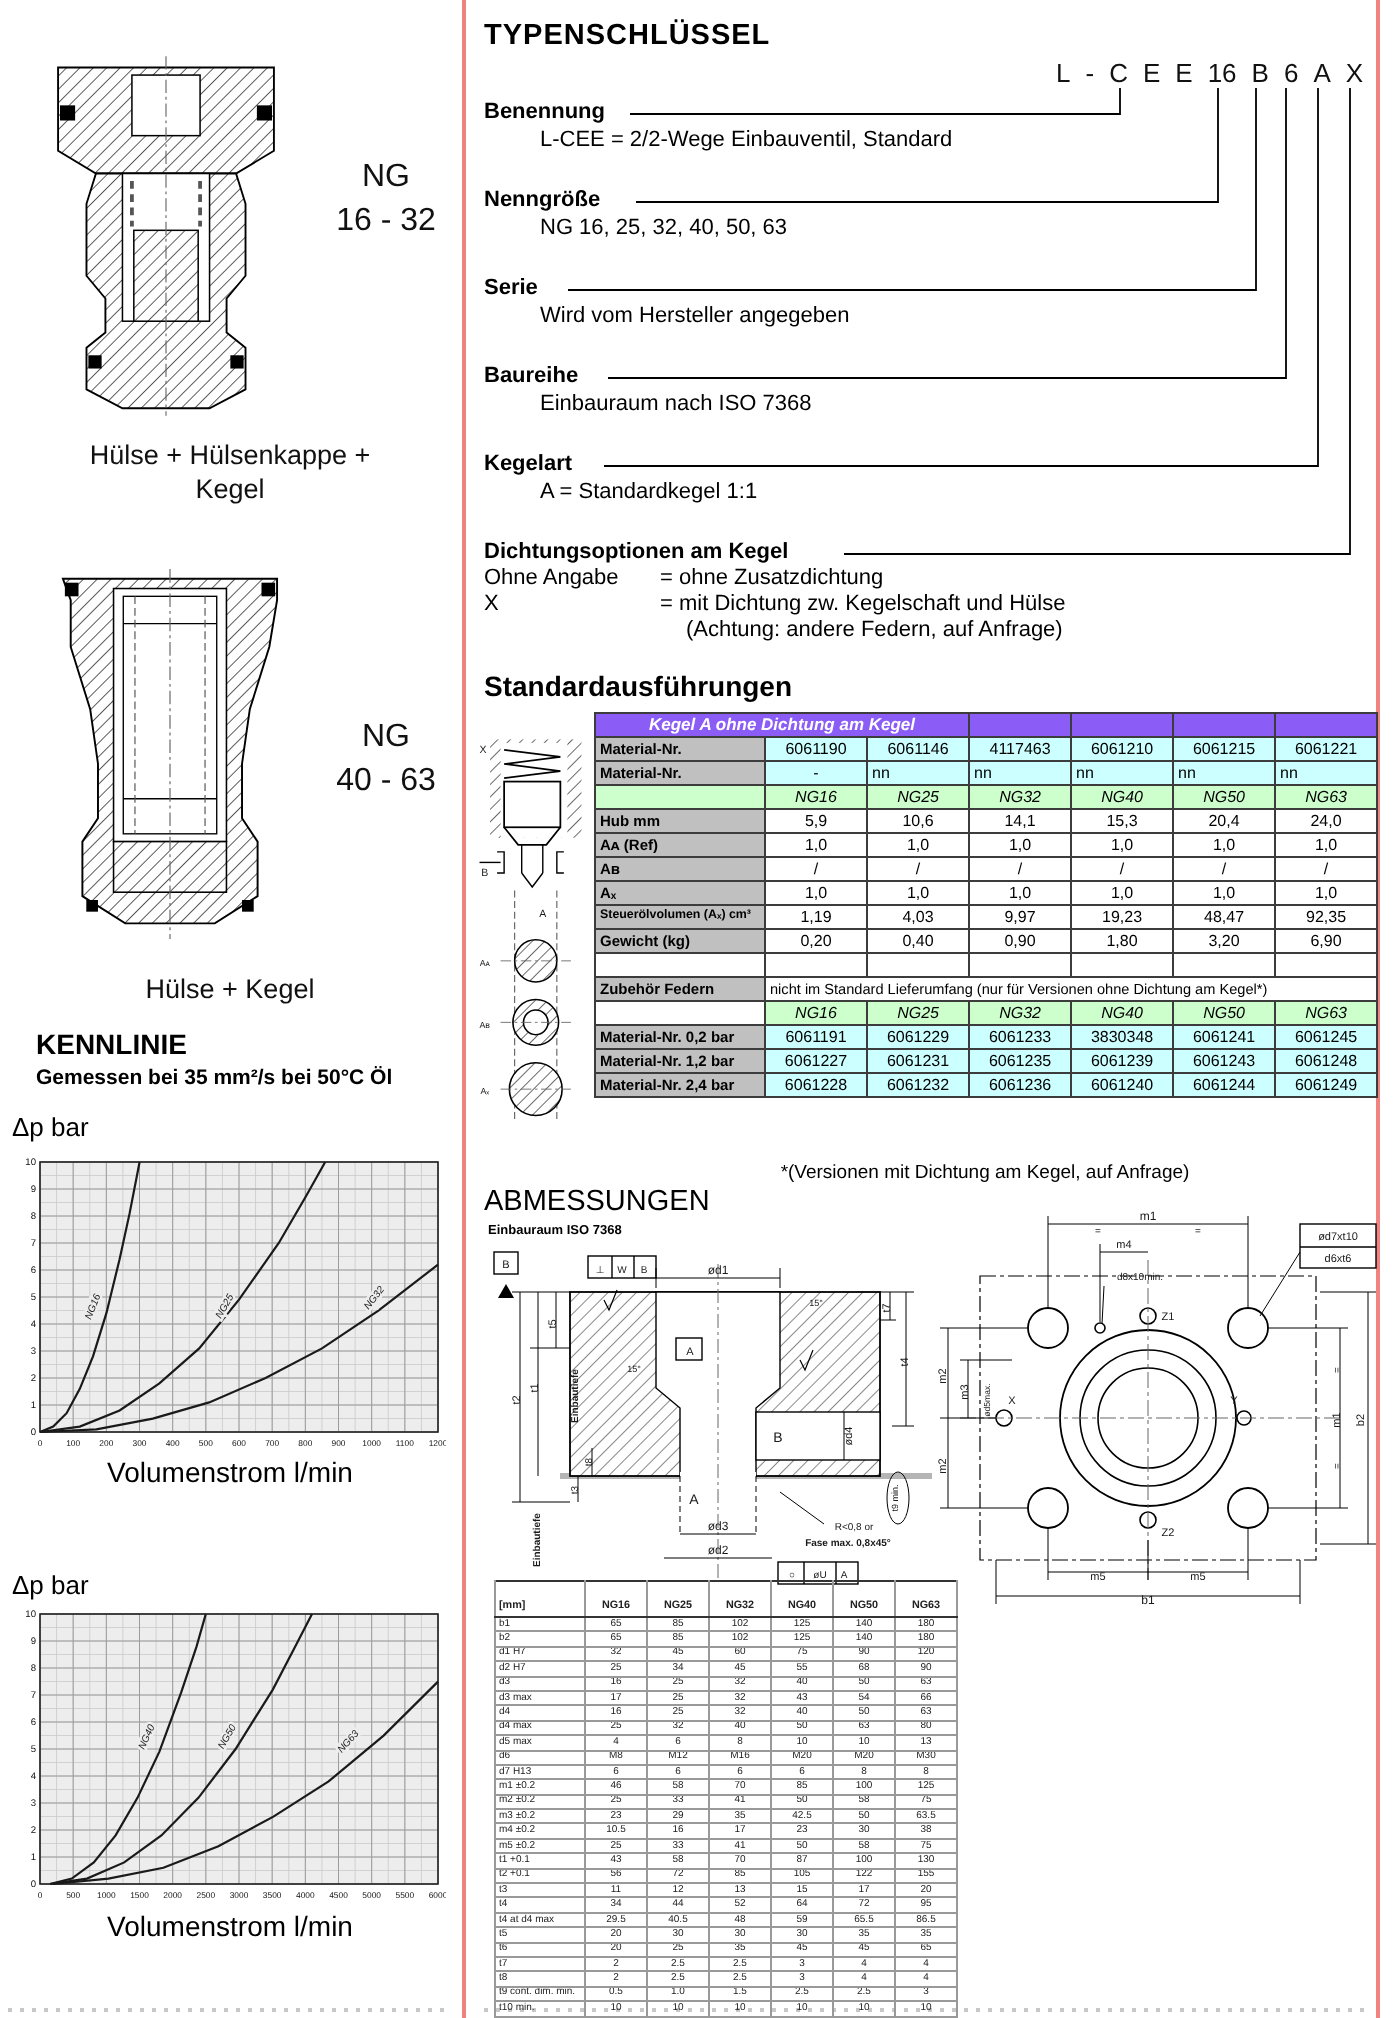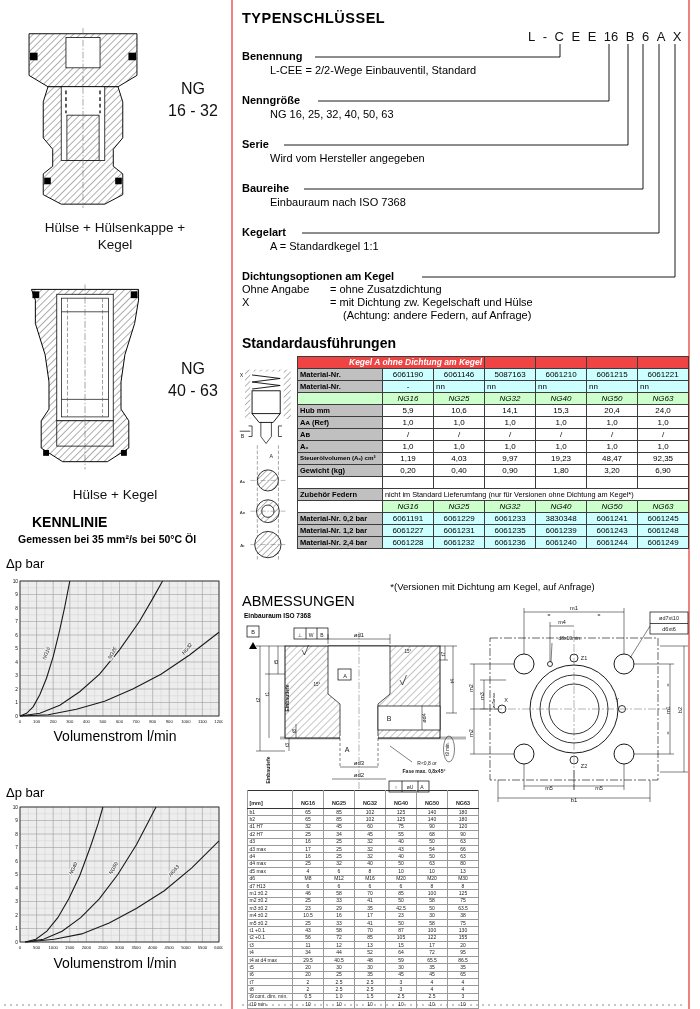--- a/index.html
+++ b/index.html
@@ -19,22 +19,22 @@
   .ts-code{display:flex;gap:7.5px;font-size:13px;color:#111;}
   .sec-title{font-size:11px;font-weight:bold;}
   .sec-line{font-size:11px;margin-top:2px;padding-left:28px;}
   .dich-row{display:flex;font-size:11px;margin-top:1px;}
   .dich-c1{width:88px;flex:none;}
   .std-title{font-size:14px;font-weight:bold;}
   
   table.spec{border-collapse:collapse;table-layout:fixed;width:391px;}
   table.spec td{border:1px solid #3c3c3c;height:11px;padding:0 2px;font-size:8px;
     text-align:center;white-space:nowrap;overflow:hidden;line-height:1;}
-  table.spec td.gh{background:#ef4444;color:#fff;font-weight:bold;font-style:italic;
-    text-align:right;font-size:8.5px;}
+  table.spec td.gh{background:#8b5cf6;color:#fff;font-weight:bold;font-style:italic;
+    text-align:center;font-size:8.5px;}
   table.spec td.lab{background:#c0c0c0;font-weight:bold;text-align:left;font-size:7.5px;}
   table.spec td.sm{font-size:6.2px;}
   table.spec td.blu{background:#ccffff;}
   table.spec td.grn{background:#ccffcc;font-style:italic;}
   table.spec td.tal{text-align:left;}
   table.spec td.note{text-align:left;font-size:7.3px;}
   .footnote{font-size:9.5px;text-align:center;}
   .abm-title{font-size:14.5px;font-weight:normal;}
   .abm-sub{font-size:6.5px;font-weight:bold;}
   
@@ -101,21 +101,21 @@
     <rect x="32" y="170" width="6" height="6" fill="#000"></rect>
       <rect x="112" y="170" width="6" height="6" fill="#000"></rect>
     <line x1="75" y1="0" x2="75" y2="190" stroke="#666" stroke-width="0.6" stroke-dasharray="7 2 1.5 2"></line>
   </svg>
   <div class="abs valve-label" style="left:158px;top:358px;width:70px">
     <div>NG</div>
       <div>40 - 63</div>
   </div>
   <div class="abs valve-caption" style="left:0;top:487px;width:230px">Hülse + Kegel</div>
 
-  <div class="abs kenn-title" style="left:32px;top:514px">KENNLINIE</div>
+  <div class="abs kenn-title" style="left:18px;top:514px">KENNLINIE</div>
   <div class="abs kenn-sub" style="left:18px;top:533px">Gemessen bei 35 mm²/s bei 50°C Öl</div>
 
   <div class="abs dp-label" style="left:6px;top:556px">Δp bar</div>
   <div class="abs" style="left:6px;top:577px"><svg width="217" height="150" viewBox="0 0 217 150">
         <rect x="14" y="4" width="199" height="135" fill="#ededed"></rect>
         <line x1="14" y1="4" x2="14" y2="139" stroke="#c9c9c9" stroke-width="0.4"></line>
         <line x1="22.291666666666664" y1="4" x2="22.291666666666664" y2="139" stroke="#c9c9c9" stroke-width="0.4"></line>
         <line x1="30.583333333333332" y1="4" x2="30.583333333333332" y2="139" stroke="#c9c9c9" stroke-width="0.4"></line>
         <line x1="38.875" y1="4" x2="38.875" y2="139" stroke="#c9c9c9" stroke-width="0.4"></line>
         <line x1="47.166666666666664" y1="4" x2="47.166666666666664" y2="139" stroke="#c9c9c9" stroke-width="0.4"></line>
@@ -444,21 +444,21 @@
           <td class="gh" colspan="3">Kegel A ohne Dichtung am Kegel</td>
           <td class="gh"></td>
           <td class="gh"></td>
           <td class="gh"></td>
           <td class="gh"></td>
         </tr>
         <tr>
           <td class="lab">Material-Nr.</td>
           <td class="blu">6061190</td>
           <td class="blu">6061146</td>
-          <td class="blu">5087163</td>
+          <td class="blu">4117463</td>
           <td class="blu">6061210</td>
           <td class="blu">6061215</td>
           <td class="blu">6061221</td>
         </tr>
         <tr>
           <td class="lab">Material-Nr.</td>
           <td class="blu">-</td>
           <td class="blu tal">nn</td>
           <td class="blu tal">nn</td>
           <td class="blu tal">nn</td>

